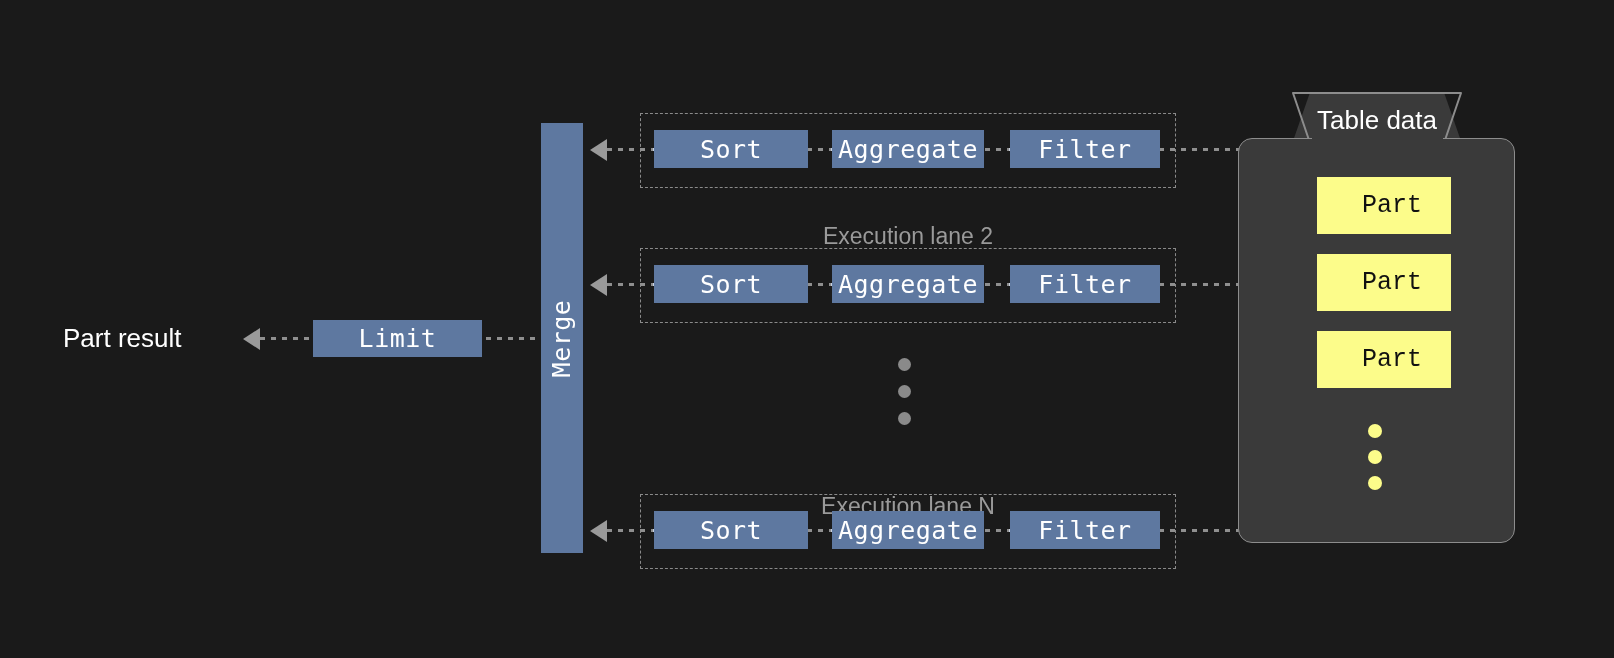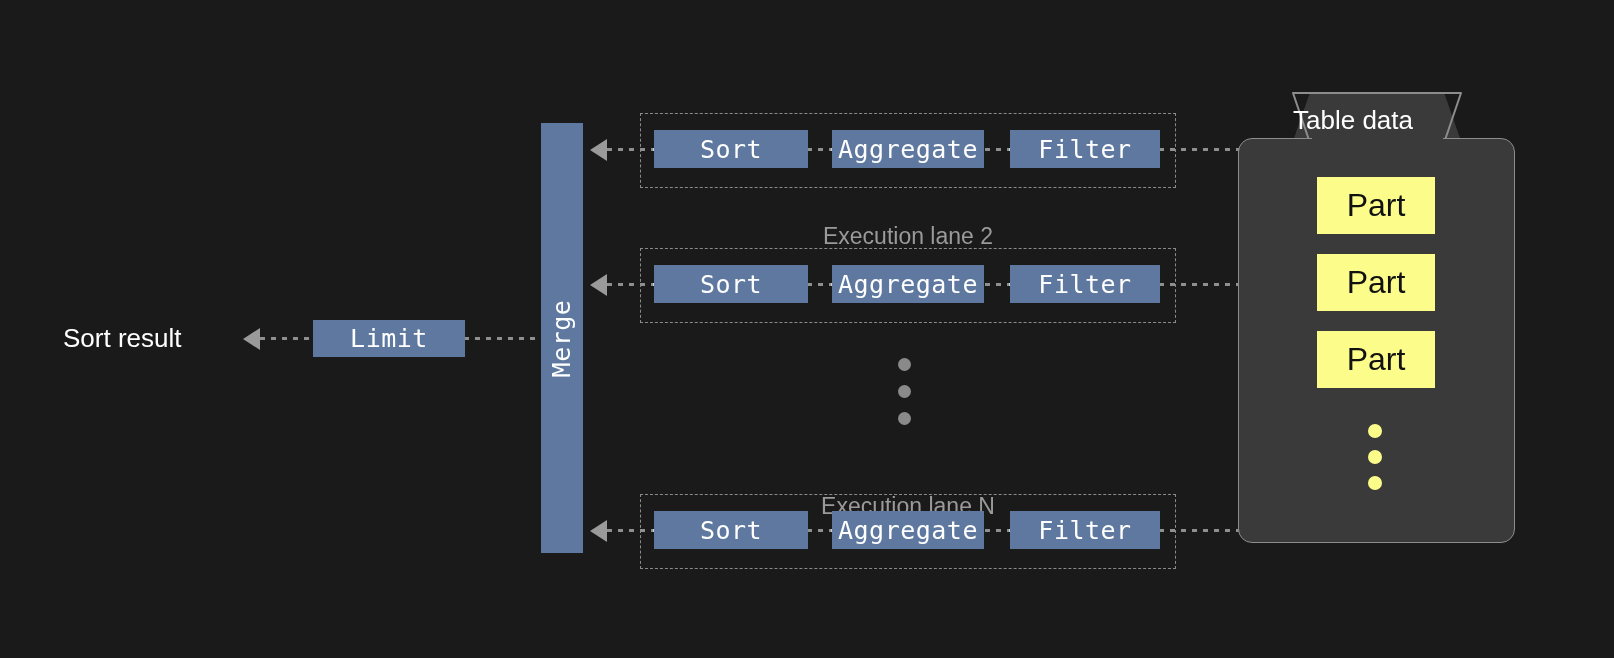--- a/index.html
+++ b/index.html
@@ -113,50 +113,52 @@
     background: #3a3a3a;
     box-sizing: border-box;
     clip-path: polygon(10% 0%, 90% 0%, 100% 100%, 0% 100%);
   }
   .td-tab-label {
     position: absolute;
     color: #ffffff;
     font-family: "Liberation Sans", sans-serif;
     font-size: 26px;
     white-space: nowrap;
+    text-align: center;
   }
   .td-seam {
     position: absolute;
     background: #3a3a3a;
   }
   .part {
     position: absolute;
     background: #fcfc8a;
     color: #111111;
-    font-family: Liberation Sans, sans-serif;
-    font-size: 32px;
+    font-family: Liberation Mono, monospace;
+    font-size: 25px;
     display: flex;
     align-items: center;
     justify-content: center;
+    padding-left: 16px;
   }
 </style>
 </head>
 <body>
 
 <div id="canvas">
 
-  <div class="label-sans" style="left:63px; top:323px; font-size:26px;">Sort result</div>
+  <div class="label-sans" style="left:63px; top:323px; font-size:26px;">Part result</div>
 
   <div class="arrow-left" style="left:243px; top:328px;"></div>
 
   <div class="dotline" style="left:260px; top:337px; width:56px;"></div>
   <div class="dotline over" style="left:314px; top:337px; width:152px;"></div>
   <div class="dotline" style="left:464px; top:337px; width:78px;"></div>
 
-  <div class="op" style="left:313px; top:320px; width:152px; height:37px;">Limit</div>
+  <div class="op" style="left:313px; top:320px; width:169px; height:37px;">Limit</div>
 
   <div class="merge-bar" style="left:541px; top:123px; width:42px; height:430px;">
     <span>Merge</span>
   </div>
 
 
   <div class="lane-box" style="left:640px; top:113px; width:536px; height:75px;"></div>
 
   <div class="arrow-left" style="left:590px; top:139px;"></div>
   <div class="dotline" style="left:607px; top:148px; width:48px;"></div>

